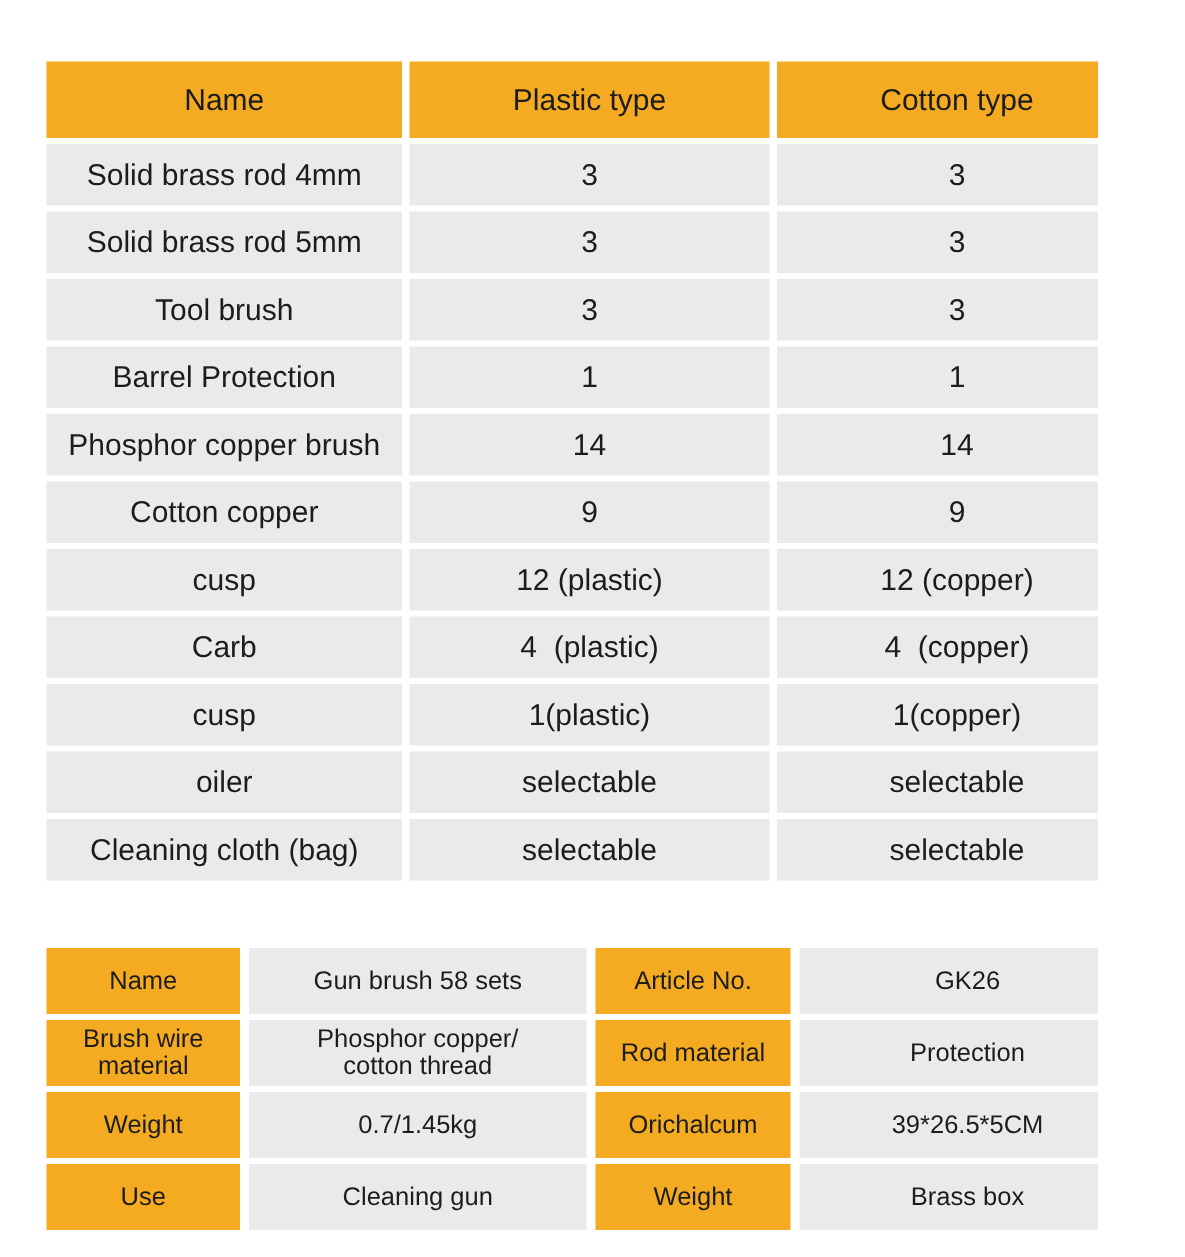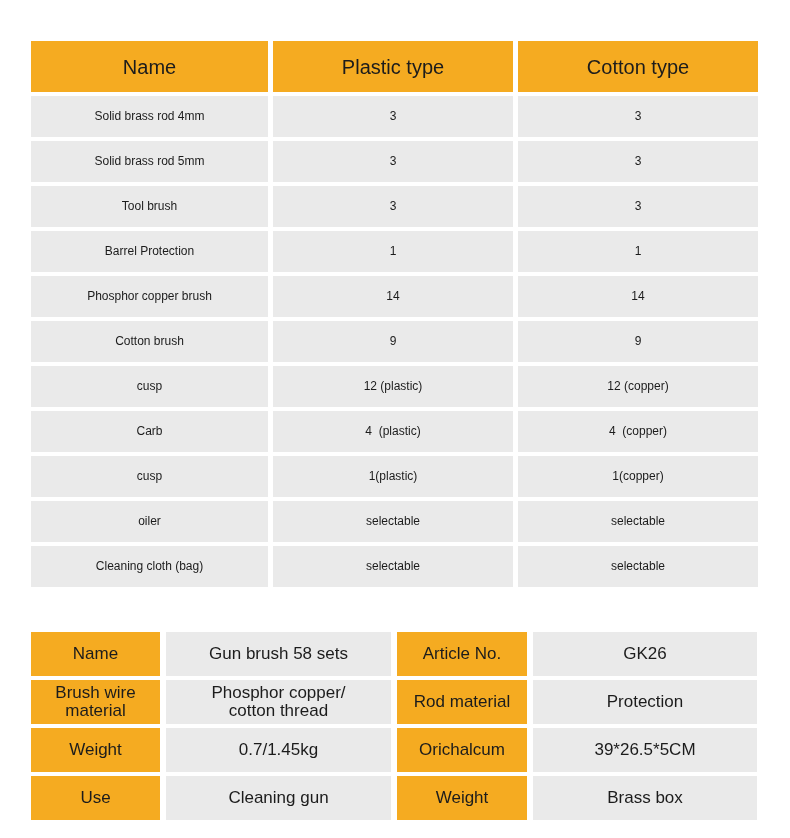--- a/index.html
+++ b/index.html
@@ -9,21 +9,21 @@
     --page-bg: #FFFFFF;
   }
   * { margin: 0; padding: 0; box-sizing: border-box; }
   html, body { background: var(--page-bg); }
   body {
     font-family: "Liberation Sans", sans-serif;
     color: var(--ink);
   }
   .page {
     position: relative;
-    width: 790px;
+    width: 732px;
     height: 838px;
     background: var(--page-bg);
     overflow: hidden;
   }
 
   
   .spec-table {
     position: absolute;
     left: 31px;
     top: 41px;
@@ -33,21 +33,21 @@
     grid-auto-rows: 41px;
     gap: 4px 5px;
   }
   .row { display: contents; }
   .cell {
     background: var(--cell);
     display: flex;
     align-items: center;
     justify-content: center;
     text-align: center;
-    font-size: 12px;
+    font-size: 20px;
     white-space: pre-wrap;
     line-height: 1.1;
   }
   .cell.header {
     background: var(--accent);
     font-size: 20px;
   }
 
   
   .info-table {
@@ -99,21 +99,21 @@
       <div class="cell">Barrel Protection</div>
       <div class="cell">1</div>
       <div class="cell">1</div>
     </div>
     <div class="row">
       <div class="cell">Phosphor copper brush</div>
       <div class="cell">14</div>
       <div class="cell">14</div>
     </div>
     <div class="row">
-      <div class="cell">Cotton brush</div>
+      <div class="cell">Cotton copper</div>
       <div class="cell">9</div>
       <div class="cell">9</div>
     </div>
     <div class="row">
       <div class="cell">cusp</div>
       <div class="cell">12 (plastic)</div>
       <div class="cell">12 (copper)</div>
     </div>
     <div class="row">
       <div class="cell">Carb</div>

